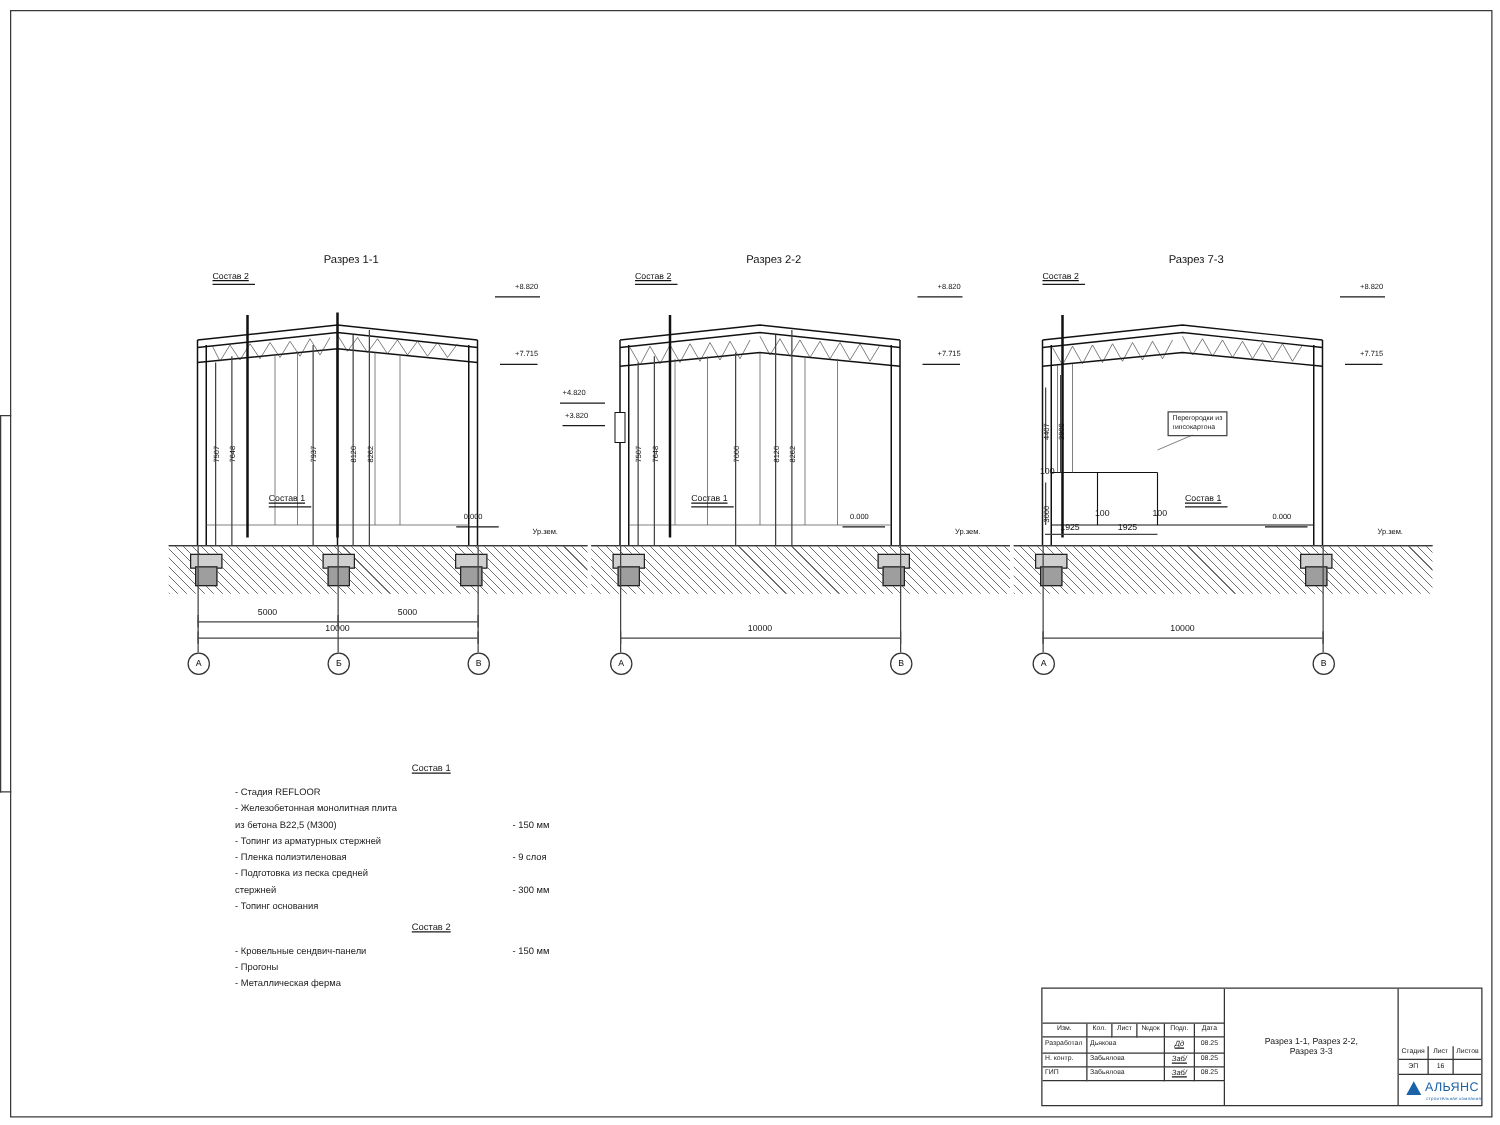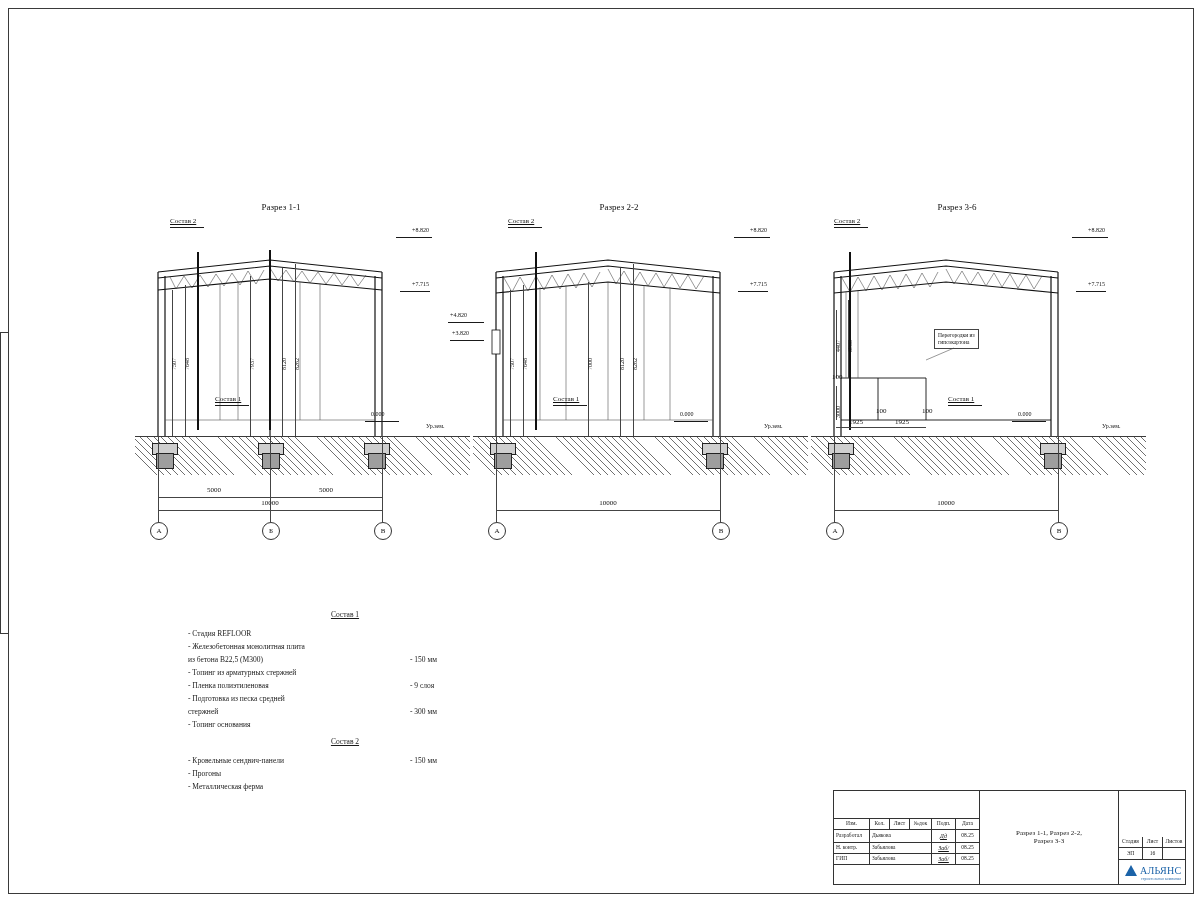--- a/index.html
+++ b/index.html
@@ -3,21 +3,21 @@
 <meta charset="utf-8">
 <style>
   html,body{margin:0;padding:0;}
   body{
     width:1200px;height:900px;
     background:#ffffff;
     font-family:"Liberation Sans", sans-serif;
     color:#1a1a1a;
     overflow:hidden;
   }
-  #sheet{position:relative;width:1200px;height:900px;font-family:Liberation Serif, serif;}
+  #sheet{position:relative;width:1200px;height:900px;}
 
   
   .frame-outer{
     position:absolute;left:8px;top:8px;width:1184px;height:884px;
     border:1px solid #3a3a3a;
   }
   .frame-left-notch{
     position:absolute;left:0px;top:332px;width:8px;height:300px;
     border-top:1px solid #3a3a3a;border-bottom:1px solid #3a3a3a;border-left:1px solid #3a3a3a;
   }
@@ -284,21 +284,21 @@
     <div class="tick" style="left:272px;top:505px;height:10px;"></div>
     <div class="t c" style="left:160px;top:500px;">10000</div>
 
     <div class="dimv" style="left:48px;top:436px;height:86px;"></div>
     <div class="dimv" style="left:272px;top:436px;height:86px;"></div>
     <div class="circ" style="left:40px;top:522px;">А</div>
     <div class="circ" style="left:264px;top:522px;">В</div>
   </div>
 
   <div class="sec" style="left:786px;">
-    <div class="ttl" style="left:171px;top:202px;">Разрез 3-6</div>
+    <div class="ttl" style="left:171px;top:202px;">Разрез 7-3</div>
 
     <div class="ground" style="left:25px;top:436px;width:335px;"></div>
     <div class="gline" style="left:25px;top:436px;width:335px;"></div>
 
     <svg style="position:absolute;left:0;top:0;width:400px;height:560px;">
       <g stroke="#111" stroke-width="1.1" fill="none">
         <polyline points="48,272 160,260 272,272"></polyline>
         <polyline points="48,278 160,266 272,278"></polyline>
         <polyline points="48,293 160,282 272,293"></polyline>
       </g>

